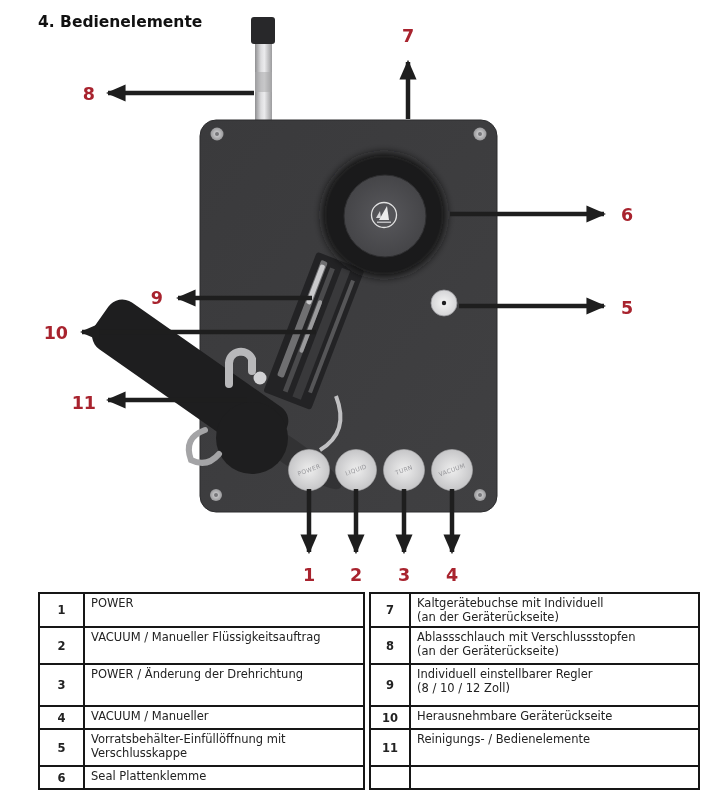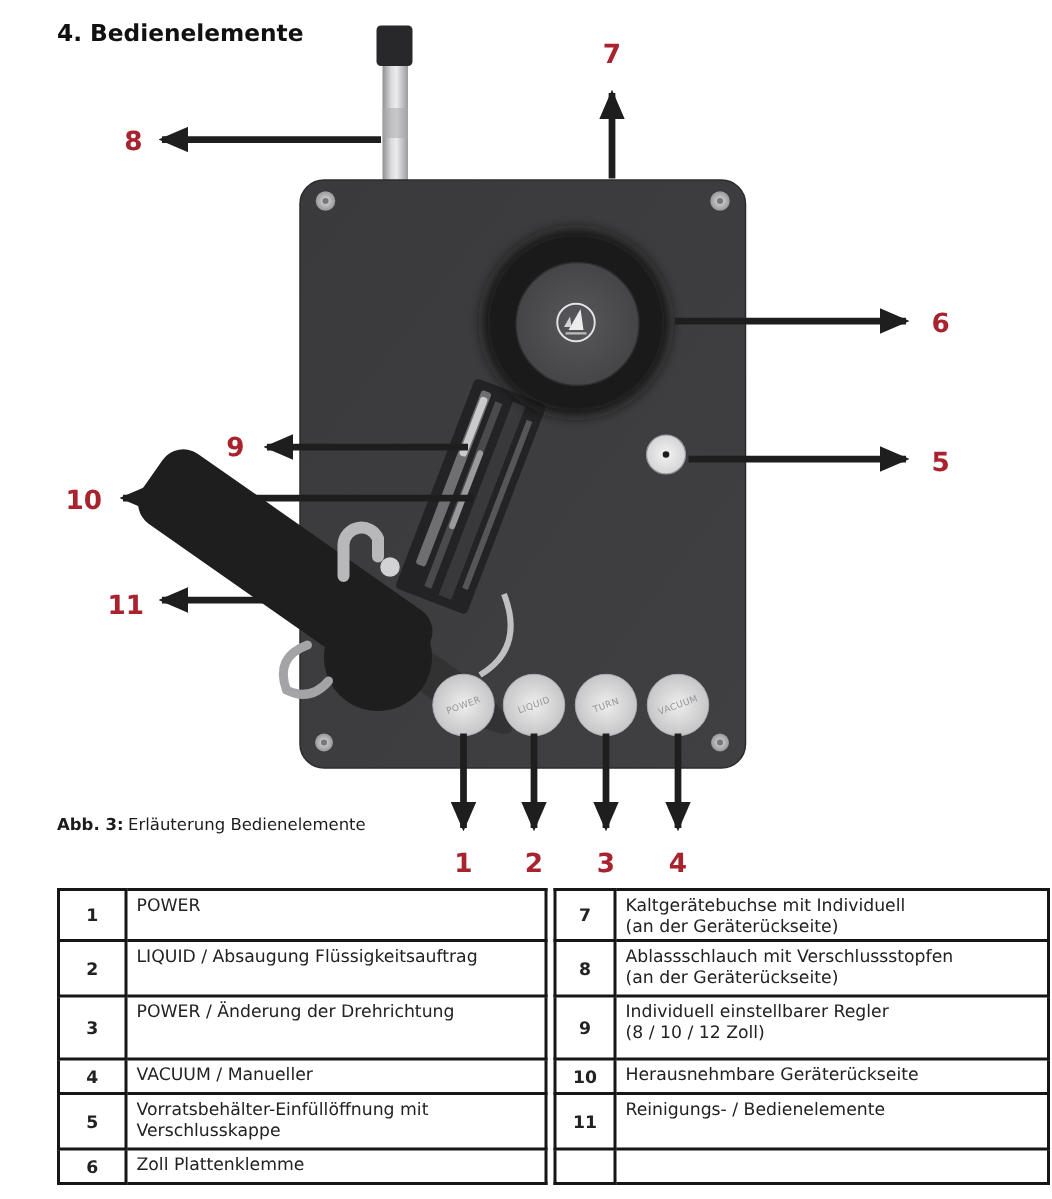--- a/index.html
+++ b/index.html
@@ -187,51 +187,48 @@
       <text x="621" y="314" text-anchor="start">5</text>
       <text x="621" y="221" text-anchor="start">6</text>
       <text x="408" y="42" text-anchor="middle">7</text>
       <text x="95" y="100" text-anchor="end">8</text>
       <text x="163" y="304" text-anchor="end">9</text>
       <text x="68" y="339" text-anchor="end">10</text>
       <text x="96" y="409" text-anchor="end">11</text>
     </g>
   </svg>
 
-  <div class="caption">
-    <span class="b">Abb. 3:</span><span>Erläuterung Bedienelemente</span>
-  </div>
 
   <div class="tables">
     <table class="left">
       <tbody>
         <tr class="r0">
             <td class="num">1</td>
             <td class="desc">POWER</td>
           </tr>
         <tr class="r1">
             <td class="num">2</td>
-            <td class="desc">LIQUID / Absaugung Flüssigkeitsauftrag</td>
+            <td class="desc">VACUUM / Manueller Flüssigkeitsauftrag</td>
           </tr>
         <tr class="r2">
             <td class="num">3</td>
             <td class="desc">POWER / Änderung der Drehrichtung</td>
           </tr>
         <tr class="r3">
             <td class="num">4</td>
             <td class="desc">VACUUM / Manueller</td>
           </tr>
         <tr class="r4">
             <td class="num">5</td>
             <td class="desc">Vorratsbehälter-Einfüllöffnung mit
 Verschlusskappe</td>
           </tr>
         <tr class="r5">
             <td class="num">6</td>
-            <td class="desc">Zoll Plattenklemme</td>
+            <td class="desc">Seal Plattenklemme</td>
           </tr>
       </tbody>
     </table>
     <table class="right">
       <tbody>
         <tr class="r0">
             <td class="num">7</td>
             <td class="desc">Kaltgerätebuchse mit Individuell
 (an der Geräterückseite)</td>
           </tr>

